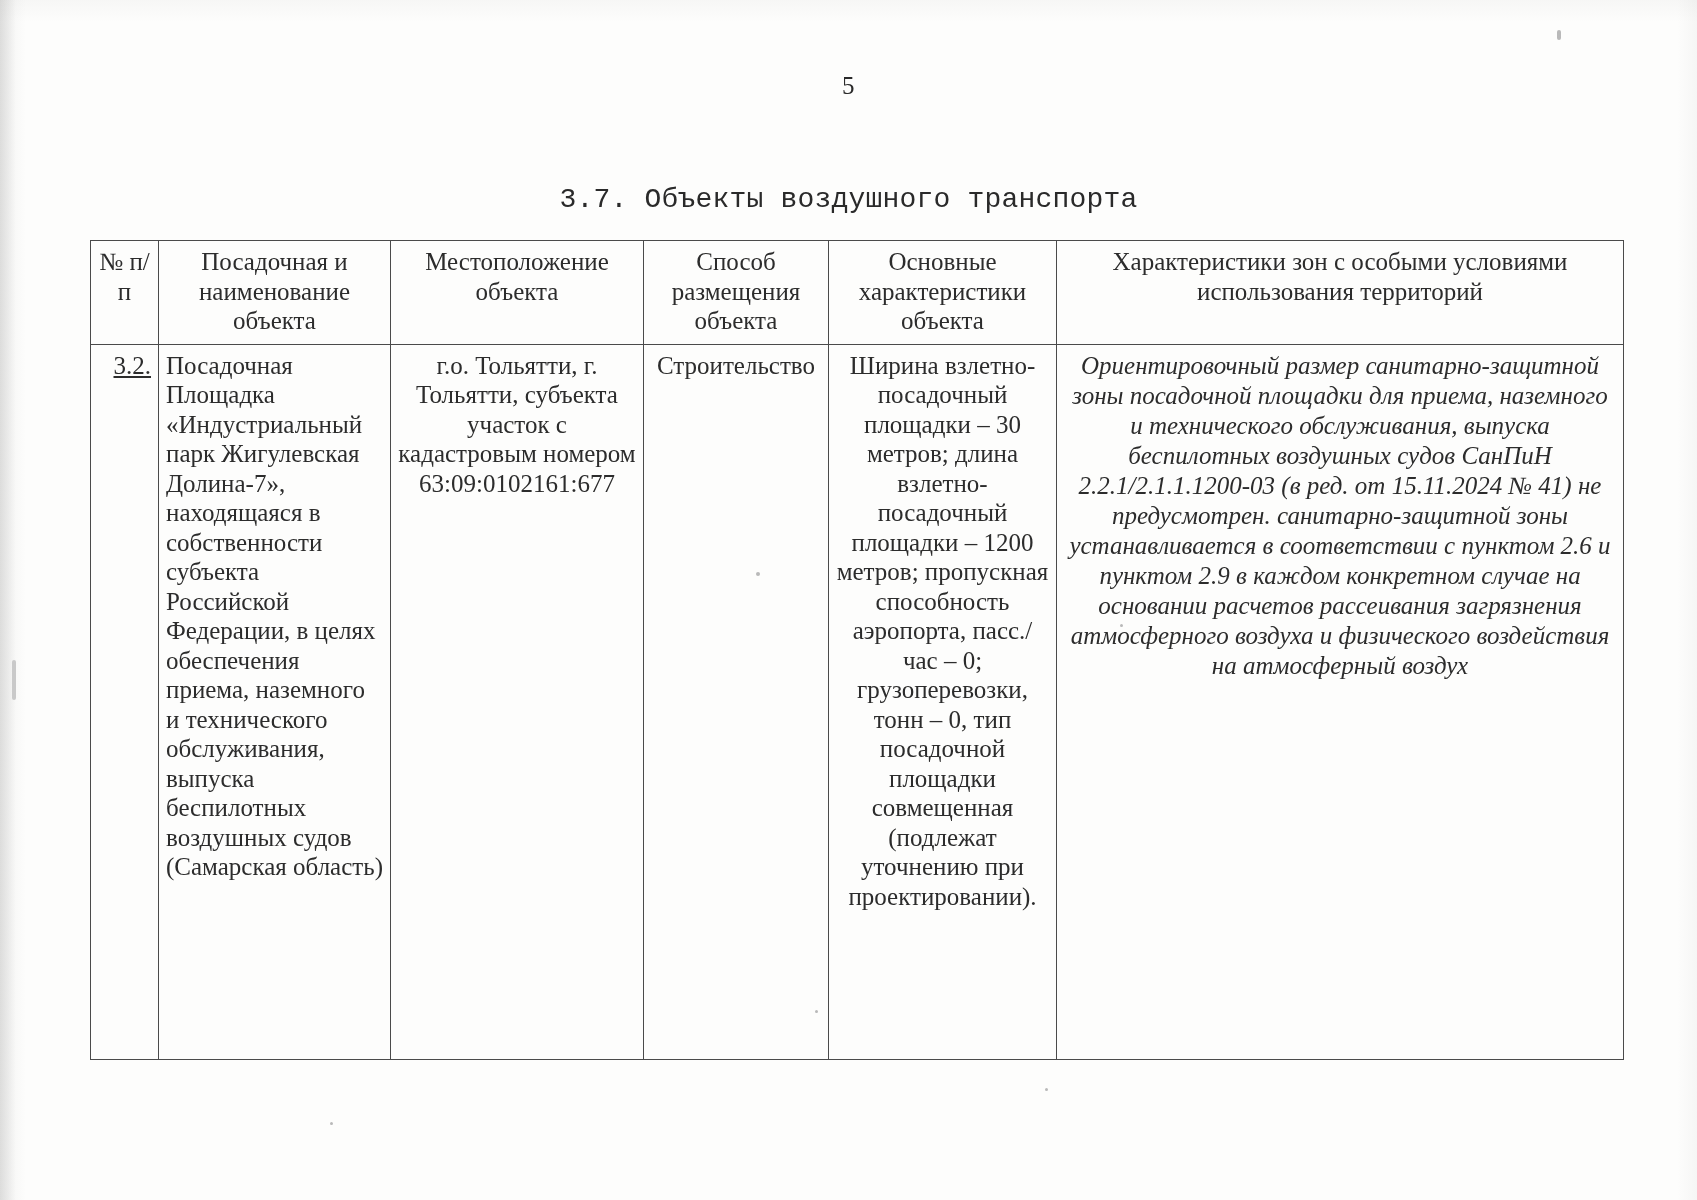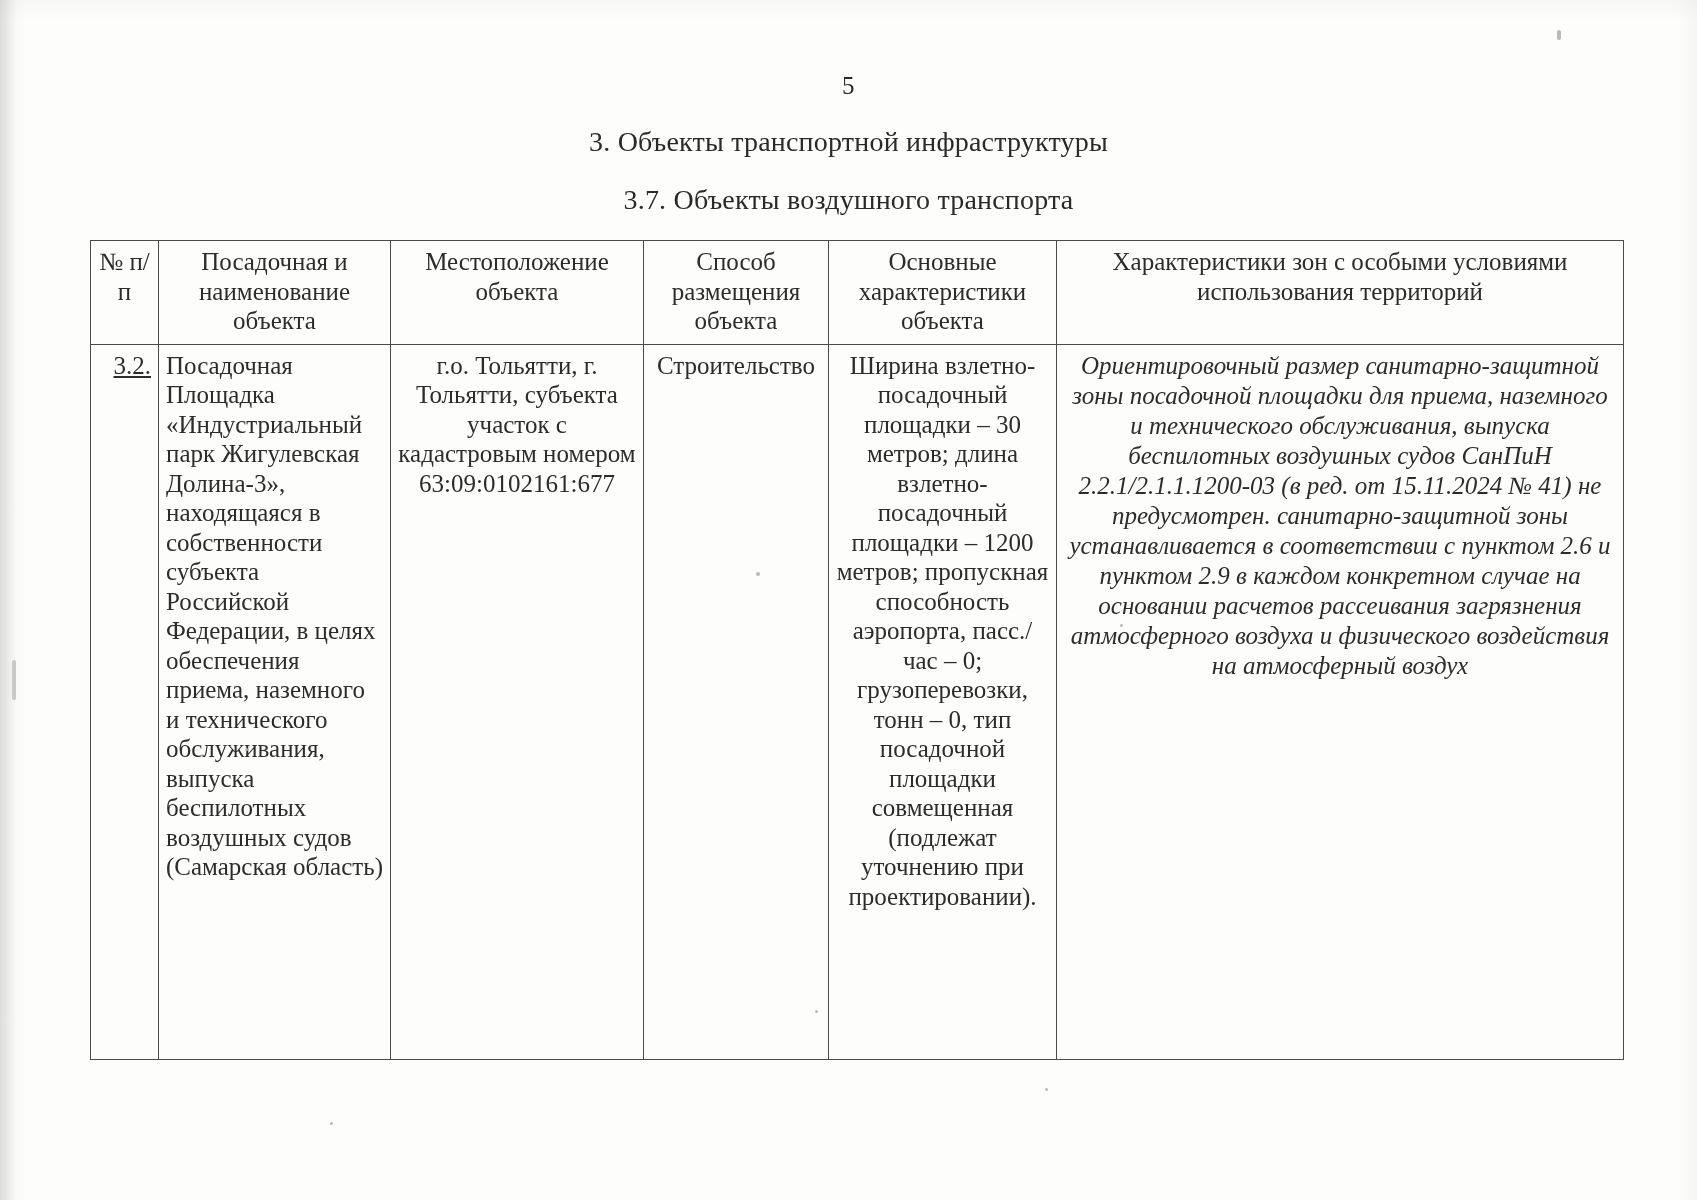--- a/index.html
+++ b/index.html
@@ -74,20 +74,21 @@
   }
 
   .heading-2 {
     position: absolute;
     top: 184px;
     left: 0;
     width: 1697px;
     text-align: center;
     font-size: 28px;
     letter-spacing: 0.2px;
+    font-family: Liberation Mono, monospace;
   }
 
   
   table.reg-table {
     position: absolute;
     top: 240px;
     left: 78px;
     width: 1533px;
     border-collapse: collapse;
     table-layout: fixed;
@@ -154,21 +155,20 @@
 </head>
 <body>
 
 <div class="page">
   <div class="edge-smudge"></div>
 
   <div class="content">
 
     <div class="page-number">5</div>
 
-    <div class="heading-1">3. Объекты транспортной инфраструктуры</div>
 
     <div class="heading-2">3.7. Объекты воздушного транспорта</div>
 
     <table class="reg-table">
       <colgroup>
         <col class="c1">
           <col class="c2">
           <col class="c3">
         <col class="c4">
           <col class="c5">
@@ -180,21 +180,21 @@
           <th>Посадочная и наименование объекта</th>
           <th>Местоположение объекта</th>
           <th>Способ размещения объекта</th>
           <th>Основные характеристики объекта</th>
           <th>Характеристики зон с особыми условиями использования территорий</th>
         </tr>
       </thead>
       <tbody>
         <tr class="tall-row">
           <td class="cell-num">3.2.</td>
-          <td class="cell-left">Посадочная Площадка «Индустриальный парк Жигулевская Долина-3», находящаяся в собственности субъекта Российской Федерации, в целях обеспечения приема, наземного и технического обслуживания, выпуска беспилотных воздушных судов (Самарская область)</td>
+          <td class="cell-left">Посадочная Площадка «Индустриальный парк Жигулевская Долина-7», находящаяся в собственности субъекта Российской Федерации, в целях обеспечения приема, наземного и технического обслуживания, выпуска беспилотных воздушных судов (Самарская область)</td>
           <td class="cell-center">г.о. Тольятти, г. Тольятти, субъекта участок с кадастровым номером 63:09:0102161:677</td>
           <td class="cell-center">Строительство</td>
           <td class="cell-center">Ширина взлетно-посадочный площадки – 30 метров; длина взлетно-посадочный площадки – 1200 метров; пропускная способность аэропорта, пасс./час – 0; грузоперевозки, тонн – 0, тип посадочной площадки совмещенная (подлежат уточнению при проектировании).</td>
           <td class="cell-justify">Ориентировочный размер санитарно-защитной зоны посадочной площадки для приема, наземного и технического обслуживания, выпуска беспилотных воздушных судов СанПиН 2.2.1/2.1.1.1200-03 (в ред. от 15.11.2024 № 41) не предусмотрен. санитарно-защитной зоны устанавливается в соответствии с пунктом 2.6 и пунктом 2.9 в каждом конкретном случае на основании расчетов рассеивания загрязнения атмосферного воздуха и физического воздействия на атмосферный воздух</td>
         </tr>
       </tbody>
     </table>
 
     <div class="speck" style="left:1557px; top:30px; width:4px; height:10px; border-radius:2px;"></div>
     <div class="speck" style="left:756px; top:572px; width:4px; height:4px;"></div>

